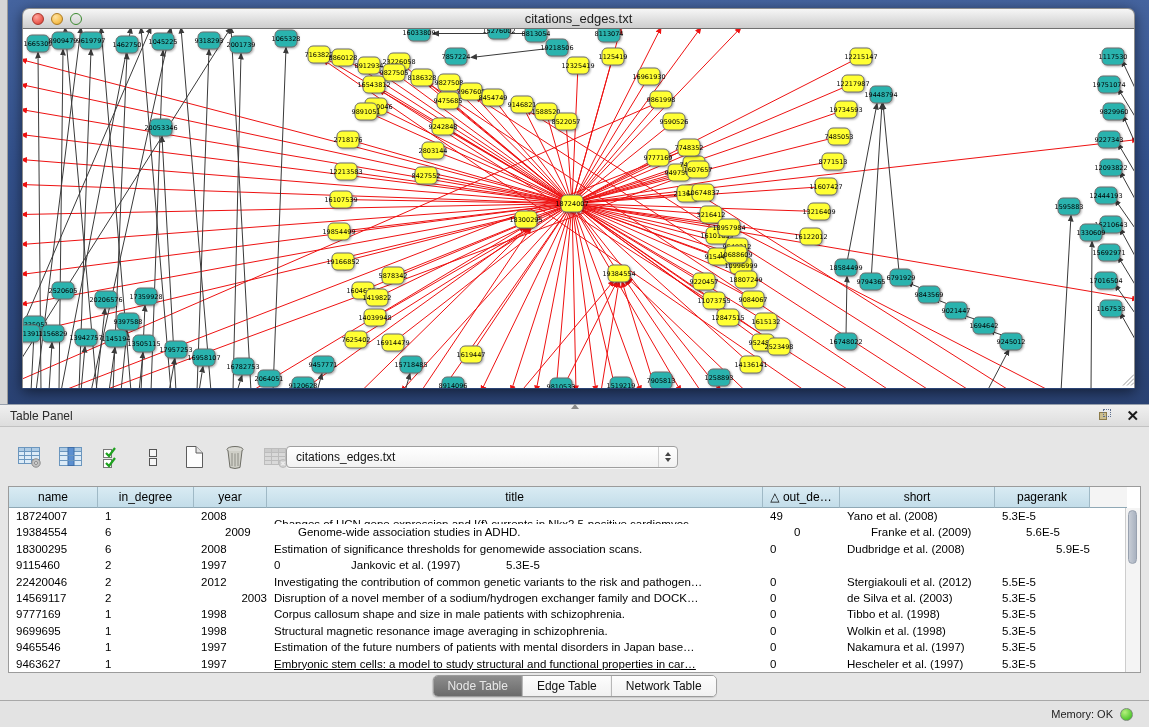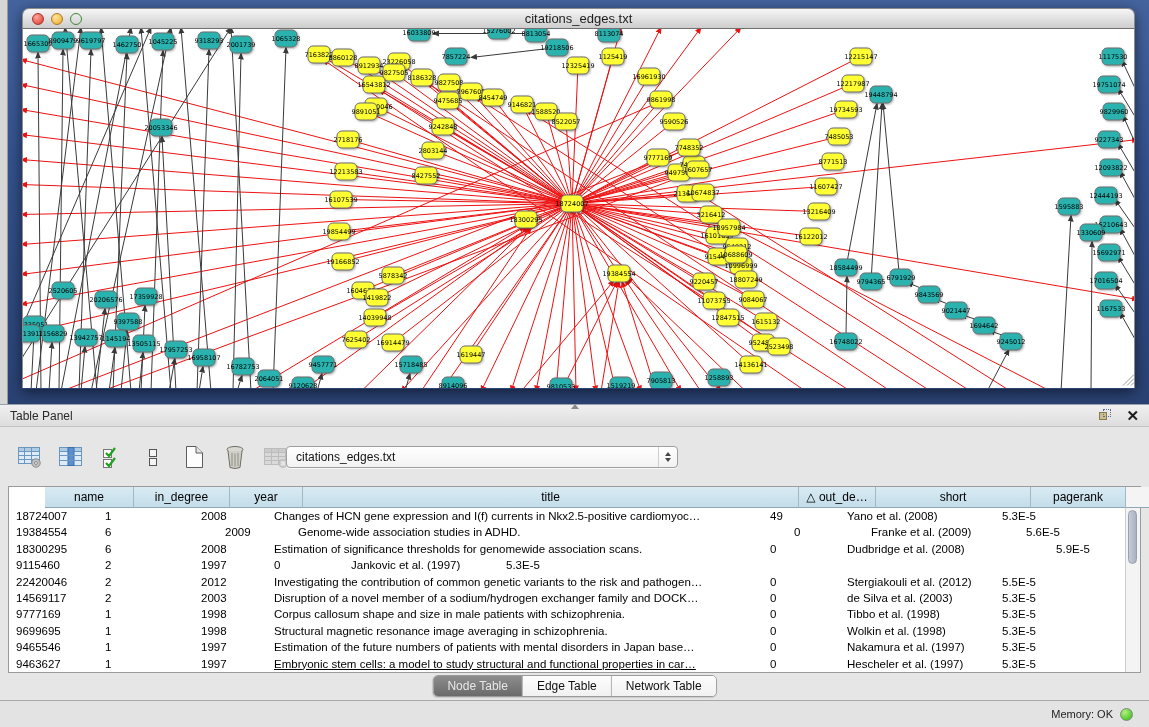--- a/index.html
+++ b/index.html
@@ -56,21 +56,21 @@
   .table-chooser{position:absolute;left:286px;top:19px;width:392px;height:22px;background:linear-gradient(#ffffff,#f2f2f2);
     border:1px solid #9f9f9f;border-radius:4px;box-sizing:border-box;display:flex;align-items:center;
     font-size:12px;color:#111;padding-left:9px;box-shadow:0 1px 0 rgba(255,255,255,.7);}
   .table-chooser .val{flex:1;}
   .chooser-arrows{width:18px;height:100%;display:flex;flex-direction:column;align-items:center;justify-content:center;gap:2px;border-left:1px solid #d0d0d0;}
   .chooser-arrows .up{width:0;height:0;border-left:3.5px solid transparent;border-right:3.5px solid transparent;border-bottom:4px solid #444;}
   .chooser-arrows .dn{width:0;height:0;border-left:3.5px solid transparent;border-right:3.5px solid transparent;border-top:4px solid #444;}
   
   .table-wrap{position:absolute;left:8px;top:59px;width:1133px;height:187px;background:#fff;
     border:1px solid #9b9b9b;box-sizing:border-box;display:flex;flex-direction:column;}
-  .thead{display:flex;height:21px;flex:0 0 21px;padding-left:36px;}
+  .thead{display:flex;height:21px;flex:0 0 21px;}
   .th{background:linear-gradient(#d9ebf3,#c3dde9);border-right:1px solid #9fb9c6;border-bottom:1px solid #8fa8b5;
     box-sizing:border-box;font-size:12px;color:#000;display:flex;align-items:center;justify-content:center;overflow:hidden;white-space:nowrap;}
   .th.corner{background:#f4f4f4;border-right:none;}
   .tbody{flex:1;position:relative;overflow:hidden;}
   .tr{display:flex;height:16.4px;line-height:16.4px;font-size:11.5px;color:#000;white-space:nowrap;}
   .td{padding-left:7px;box-sizing:border-box;overflow:hidden;}
   .vscroll{position:absolute;right:0;top:0;width:15px;height:100%;background:#f4f4f4;border-left:1px solid #cdcdcd;box-sizing:border-box;}
   .vthumb{position:absolute;left:2px;top:2px;width:9px;height:54px;border-radius:5px;
     background:linear-gradient(90deg,#c7cdd6,#a9b2c0);border:1px solid #98a1af;box-sizing:border-box;}
   
@@ -897,21 +897,21 @@
         <div class="th" style="width: 77px; flex: 0 0 77px;">△ out_de…</div>
         <div class="th" style="width: 155px; flex: 0 0 155px;">short</div>
         <div class="th" style="width: 95px; flex: 0 0 95px;">pagerank</div>
         <div class="th corner" style="width: 37px; flex: 0 0 37px;"></div>
       </div>
     <div class="tbody">
       <div class="tr">
           <div class="td" style="width: 89px; flex: 0 0 89px;">18724007</div>
           <div class="td" style="width: 96px; flex: 0 0 96px;">1</div>
           <div class="td" style="width: 73px; flex: 0 0 73px;">2008</div>
-          <div class="td" style="width: 496px; flex: 0 0 496px;">Changes of HCN gene expression and I(f) currents in Nkx2.5-positive cardiomyoc…</div>
+          <div class="td" style="width: 496px; flex: 0 0 496px; margin-top: 8px;">Changes of HCN gene expression and I(f) currents in Nkx2.5-positive cardiomyoc…</div>
           <div class="td" style="width: 77px; flex: 0 0 77px;">49</div>
           <div class="td" style="width: 155px; flex: 0 0 155px;">Yano et al. (2008)</div>
           <div class="td" style="width: 95px; flex: 0 0 95px;">5.3E-5</div>
         </div>
         <div class="tr">
           <div class="td" style="width: 89px; flex: 0 0 89px;">19384554</div>
           <div class="td" style="width: 96px; flex: 0 0 96px;">6</div>
           <div class="td" style="width: 73px; flex: 0 0 73px; margin-left: 24px;">2009</div>
           <div class="td" style="width: 496px; flex: 0 0 496px;">Genome-wide association studies in ADHD.</div>
           <div class="td" style="width: 77px; flex: 0 0 77px;">0</div>
@@ -940,21 +940,21 @@
           <div class="td" style="width: 96px; flex: 0 0 96px;">2</div>
           <div class="td" style="width: 73px; flex: 0 0 73px;">2012</div>
           <div class="td" style="width: 496px; flex: 0 0 496px;">Investigating the contribution of common genetic variants to the risk and pathogen…</div>
           <div class="td" style="width: 77px; flex: 0 0 77px;">0</div>
           <div class="td" style="width: 155px; flex: 0 0 155px;">Stergiakouli et al. (2012)</div>
           <div class="td" style="width: 95px; flex: 0 0 95px;">5.5E-5</div>
         </div>
         <div class="tr">
           <div class="td" style="width: 89px; flex: 0 0 89px;">14569117</div>
           <div class="td" style="width: 96px; flex: 0 0 96px;">2</div>
-          <div class="td" style="width: 73px; flex: 0 0 73px;">2003</div>
+          <div class="td" style="width: 73px; flex: 0 0 73px; text-align: right;">2003</div>
           <div class="td" style="width: 496px; flex: 0 0 496px;">Disruption of a novel member of a sodium/hydrogen exchanger family and DOCK…</div>
           <div class="td" style="width: 77px; flex: 0 0 77px;">0</div>
           <div class="td" style="width: 155px; flex: 0 0 155px;">de Silva et al. (2003)</div>
           <div class="td" style="width: 95px; flex: 0 0 95px;">5.3E-5</div>
         </div>
         <div class="tr">
           <div class="td" style="width: 89px; flex: 0 0 89px;">9777169</div>
           <div class="td" style="width: 96px; flex: 0 0 96px;">1</div>
           <div class="td" style="width: 73px; flex: 0 0 73px;">1998</div>
           <div class="td" style="width: 496px; flex: 0 0 496px;">Corpus callosum shape and size in male patients with schizophrenia.</div>

